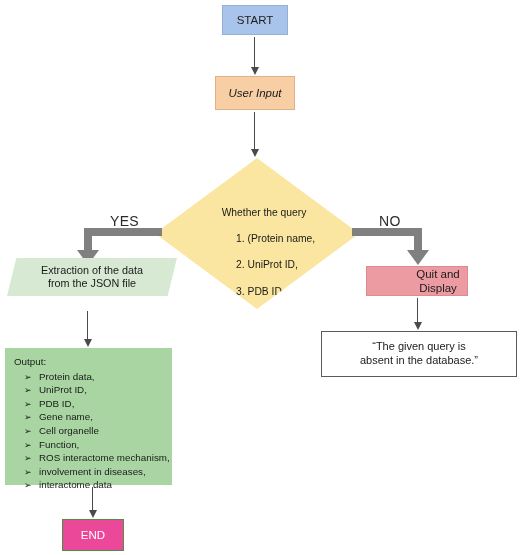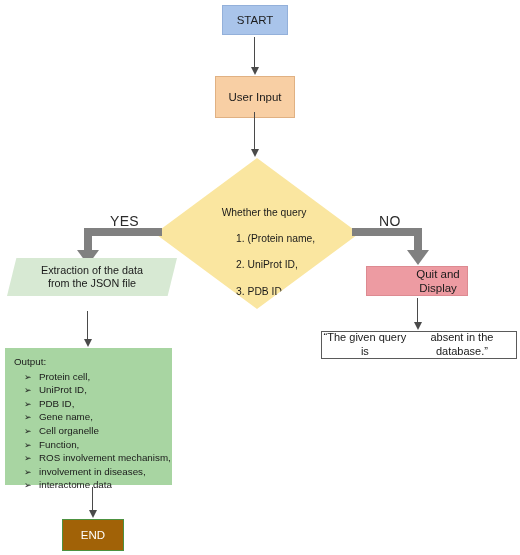--- a/index.html
+++ b/index.html
@@ -31,42 +31,43 @@
 
   
   #start-node {
     left: 222px; top: 5px; width: 66px; height: 30px;
     background: #a9c4ea;
     border: 1px solid #93b0da;
     font-size: 11.5px;
     color: #1c1c1c;
   }
   #user-input-node {
-    left: 215px; top: 76px; width: 80px; height: 42px;
+    left: 215px; top: 76px; width: 80px; height: 34px;
     background: #f8cfa4;
     border: 1px solid #e0b183;
     font-size: 11.5px;
+    font-style: italic;
   }
   #quit-display-node {
     left: 366px; top: 266px; width: 102px; height: 30px;
     background: #ed9ba2;
     border: 1px solid #dd8a91;
     font-size: 11.5px;
     padding-left: 42px;
   }
   #message-node {
-    left: 321px; top: 331px; width: 196px; height: 28px;
+    left: 321px; top: 331px; width: 196px; height: 46px;
     background: #ffffff;
     border: 1px solid #5a5a5a;
     font-size: 11px;
-    flex-direction: row;
+    flex-direction: column;
   }
   #end-node {
     left: 62px; top: 519px; width: 62px; height: 32px;
-    background: #a16207;
+    background: #ec4899;
     border: 1px solid #4d9140;
     font-size: 11.5px;
     color: #ffffff;
   }
 
   
   #decision-node {
     left: 155px; top: 158px; width: 204px; height: 151px;
     background: #fae6a0;
     clip-path: polygon(50% 0%, 100% 50%, 50% 100%, 0% 50%);
@@ -216,21 +217,21 @@
     <span>from the JSON file</span>
   </div>
 
   <div class="arrow-v" style="left:87px; top:311px; height:29px;"></div>
 
   <div id="output-node">
     <div class="out-title">Output:</div>
     <ul>
       <li>
           <span class="bullet">➢</span>
-          <span>Protein cell,</span>
+          <span>Protein data,</span>
         </li>
       <li>
           <span class="bullet">➢</span>
           <span>UniProt ID,</span>
         </li>
       <li>
           <span class="bullet">➢</span>
           <span>PDB ID,</span>
         </li>
       <li>
@@ -240,21 +241,21 @@
       <li>
           <span class="bullet">➢</span>
           <span>Cell organelle</span>
         </li>
       <li>
           <span class="bullet">➢</span>
           <span>Function,</span>
         </li>
       <li>
           <span class="bullet">➢</span>
-          <span>ROS involvement mechanism,</span>
+          <span>ROS interactome mechanism,</span>
         </li>
       <li>
           <span class="bullet">➢</span>
           <span>involvement in diseases,</span>
         </li>
       <li>
           <span class="bullet">➢</span>
           <span> interactome data</span>
         </li>
     </ul>

